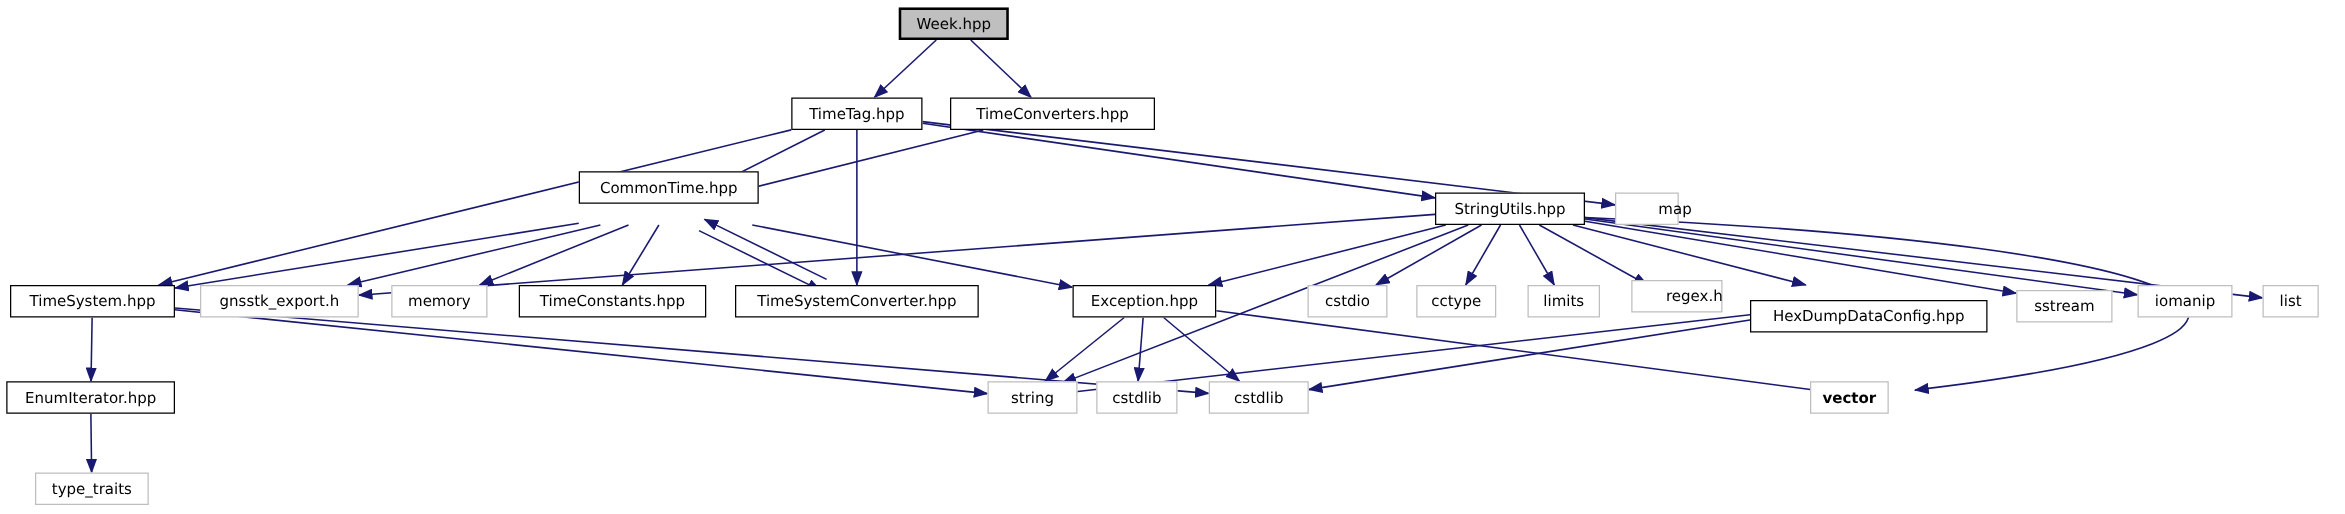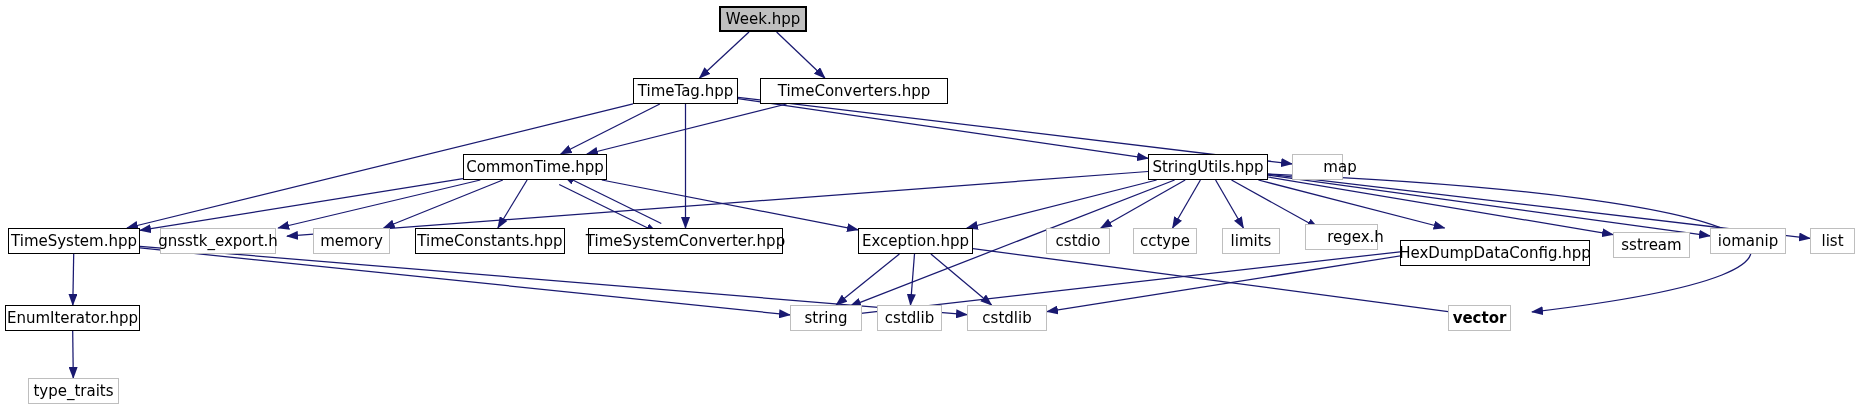--- a/index.html
+++ b/index.html
@@ -1,20 +1,20 @@
 <!DOCTYPE html>
 <html><head>
 <meta charset="utf-8">
 <style>
   html,body{margin:0;padding:0;background:#ffffff;}
   #canvas{position:relative;width:1876px;height:411px;background:#ffffff;overflow:hidden;
           font-family:"DejaVu Sans","Liberation Sans",sans-serif;}
   #edge-layer{position:absolute;left:0;top:0;}
   .node{position:absolute;box-sizing:border-box;height:26px;display:flex;align-items:center;
-        justify-content:center;font-size:15px;color:#000;background:#fff;
+        justify-content:center;font-size:12px;color:#000;background:#fff;
         border:1px solid #000;white-space:nowrap;z-index:2;}
   .node.root{background:var(--root-fill,#bfbfbf);border:2px solid #000;}
   .node.linked{border-color:var(--linked-border,#000);}
   .node.plain{border-color:var(--plain-border,#bebebe);}
   .edge{fill:none;stroke:var(--edge-color,#191970);stroke-width:1.25px;}
 </style>
 </head>
 <body>
 
 <div id="canvas" style="--edge-color: #191970; --root-fill: #bfbfbf; --linked-border: #000000; --plain-border: #bebebe; background: rgb(255, 255, 255);">
@@ -60,26 +60,26 @@
         <path class="edge" marker-end="url(#arrow)" d="M1268.0,175.2 L1710.0,235.8"></path>
         <path class="edge" marker-end="url(#arrow)" d="M1268.0,174.1 L1810.0,238.3"></path>
         <path class="edge" marker-end="url(#arrow)" d="M1268,174 C1790,196 1906,268 1532,312"></path>
         <path class="edge" marker-end="url(#arrow)" d="M1400.0,251.8 L850.0,314.6"></path>
         <path class="edge" marker-end="url(#arrow)" d="M1412.6,254.0 L1047.0,311.7"></path>
       </g>
   </svg>
   <div id="nodes">
       <div class="node root" style="left: 719px; top: 6px; width: 88px;">Week.hpp</div>
       <div class="node linked" style="left: 633px; top: 78px; width: 105px;">TimeTag.hpp</div>
-      <div class="node linked" style="left: 760px; top: 78px; width: 188px;">TimeConverters.hpp</div>
-      <div class="node linked" style="left: 463px; top: 154px; width: 144px;">CommonTime.hpp</div>
+      <div class="node linked" style="left: 760px; top: 78px; width: 164px;">TimeConverters.hpp</div>
+      <div class="node linked" style="left: 463px; top: 137px; width: 144px;">CommonTime.hpp</div>
       <div class="node linked" style="left: 1148px; top: 154px; width: 120px;">StringUtils.hpp</div>
       <div class="node plain" style="left: 1292px; top: 154px; width: 51px; padding-left: 45px;">map</div>
       <div class="node linked" style="left: 8px; top: 228px; width: 132px;">TimeSystem.hpp</div>
-      <div class="node plain" style="left: 160px; top: 228px; width: 116px;">gnsstk_export.h</div>
+      <div class="node plain" style="left: 160px; top: 228px; width: 127px;">gnsstk_export.h</div>
       <div class="node plain" style="left: 313px; top: 228px; width: 77px;">memory</div>
       <div class="node linked" style="left: 415px; top: 228px; width: 150px;">TimeConstants.hpp</div>
       <div class="node linked" style="left: 588px; top: 228px; width: 195px;">TimeSystemConverter.hpp</div>
       <div class="node linked" style="left: 858px; top: 228px; width: 115px;">Exception.hpp</div>
       <div class="node plain" style="left: 1046px; top: 228px; width: 64px;">cstdio</div>
       <div class="node plain" style="left: 1133px; top: 228px; width: 64px;">cctype</div>
       <div class="node plain" style="left: 1222px; top: 228px; width: 58px;">limits</div>
       <div class="node plain" style="left: 1305px; top: 224px; width: 73px; padding-left: 28px;">regex.h</div>
       <div class="node linked" style="left: 1400px; top: 240px; width: 190px;">HexDumpDataConfig.hpp</div>
       <div class="node plain" style="left: 1613px; top: 232px; width: 77px;">sstream</div>

